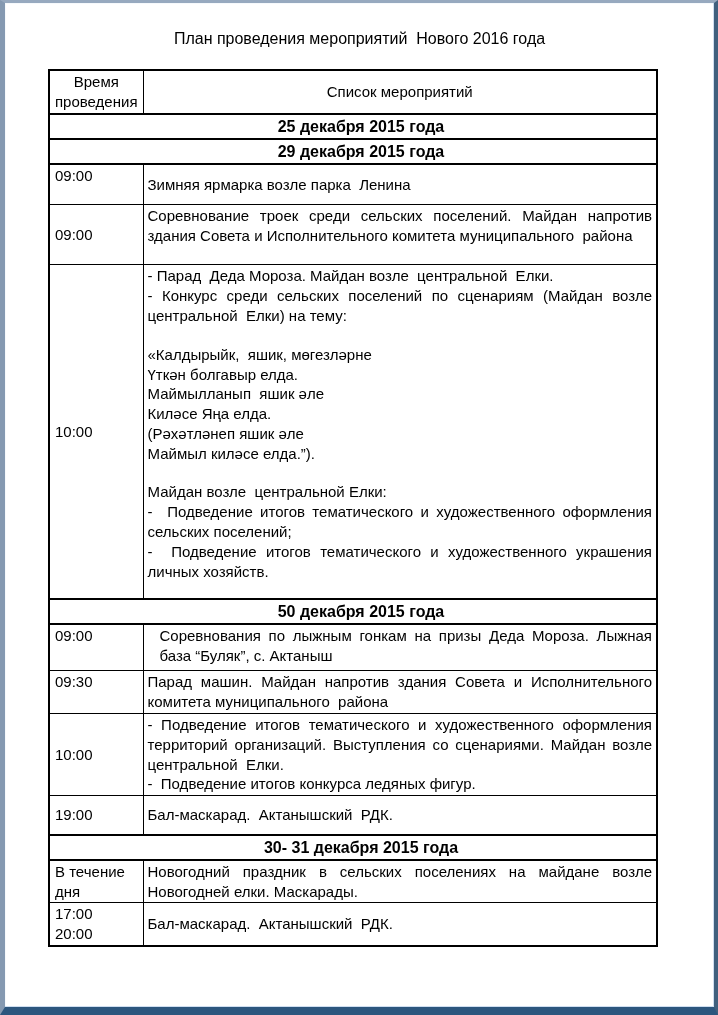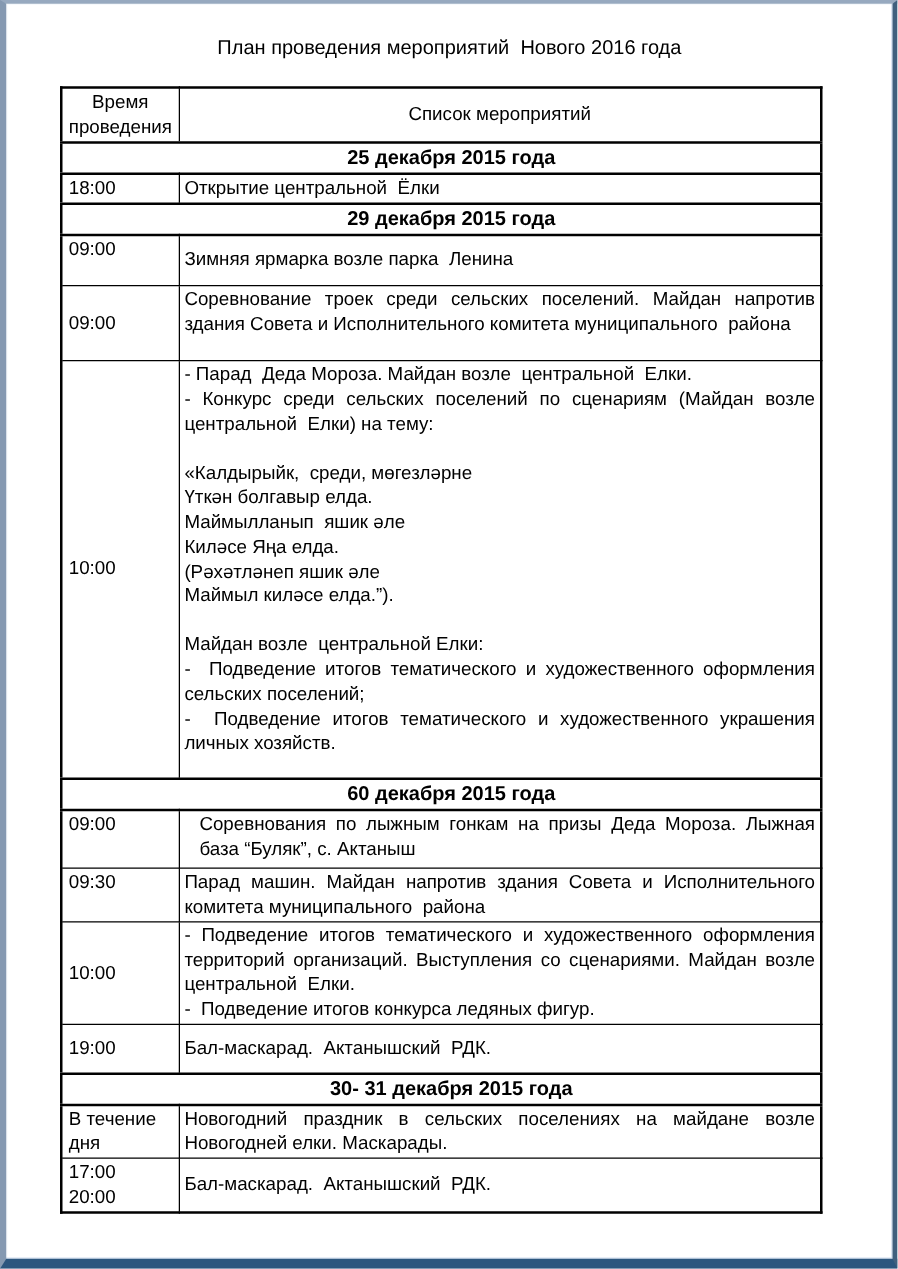--- a/index.html
+++ b/index.html
@@ -58,28 +58,20 @@
       <tr>
         <th>Время проведения</th>
         <th>Список мероприятий</th>
       </tr>
     </thead>
     <tbody>
         <tr>
           <td colspan="2" class="section">25 декабря 2015 года</td>
         </tr>
         <tr>
-          <td class="time-cell" style="vertical-align: top; height: 23px;">
-            <div>18:00</div>
-          </td>
-          <td class="events-cell" style="vertical-align: top;">
-            <p class="">Открытие центральной  Ёлки</p>
-          </td>
-        </tr>
-        <tr>
           <td colspan="2" class="section">29 декабря 2015 года</td>
         </tr>
         <tr>
           <td class="time-cell" style="vertical-align: top; height: 41px;">
             <div>09:00</div>
           </td>
           <td class="events-cell" style="vertical-align: middle;">
             <p class="">Зимняя ярмарка возле парка  Ленина</p>
           </td>
         </tr>
@@ -92,34 +84,34 @@
           </td>
         </tr>
         <tr>
           <td class="time-cell" style="vertical-align: middle; height: 334px;">
             <div>10:00</div>
           </td>
           <td class="events-cell" style="vertical-align: top; margin-left: 20px;">
             <p class="">- Парад  Деда Мороза. Майдан возле  центральной  Елки.</p>
             <p class=" justify">- Конкурс среди сельских поселений по сценариям (Майдан возле центральной  Елки) на тему:</p>
             <p class="blank"></p>
-            <p class="">«Калдырыйк,  среди, мөгезләрне</p>
+            <p class="">«Калдырыйк,  яшик, мөгезләрне</p>
             <p class="">Үткән болгавыр елда.</p>
             <p class="">Маймылланып  яшик әле</p>
             <p class="">Киләсе Яңа елда.</p>
             <p class="">(Рәхәтләнеп яшик әле</p>
             <p class="">Маймыл киләсе елда.”).</p>
             <p class="blank"></p>
             <p class="">Майдан возле  центральной Елки:</p>
             <p class=" justify">-  Подведение итогов тематического и художественного оформления сельских поселений;</p>
             <p class=" justify">-  Подведение итогов тематического и художественного украшения личных хозяйств.</p>
           </td>
         </tr>
         <tr>
-          <td colspan="2" class="section">60 декабря 2015 года</td>
+          <td colspan="2" class="section">50 декабря 2015 года</td>
         </tr>
         <tr>
           <td class="time-cell" style="vertical-align: top; height: 47px;">
             <div>09:00</div>
           </td>
           <td class="events-cell" style="vertical-align: top; padding-left: 16px;">
             <p class=" justify">Соревнования по лыжным гонкам на призы Деда Мороза. Лыжная база “Буляк”, с. Актаныш</p>
           </td>
         </tr>
         <tr>

